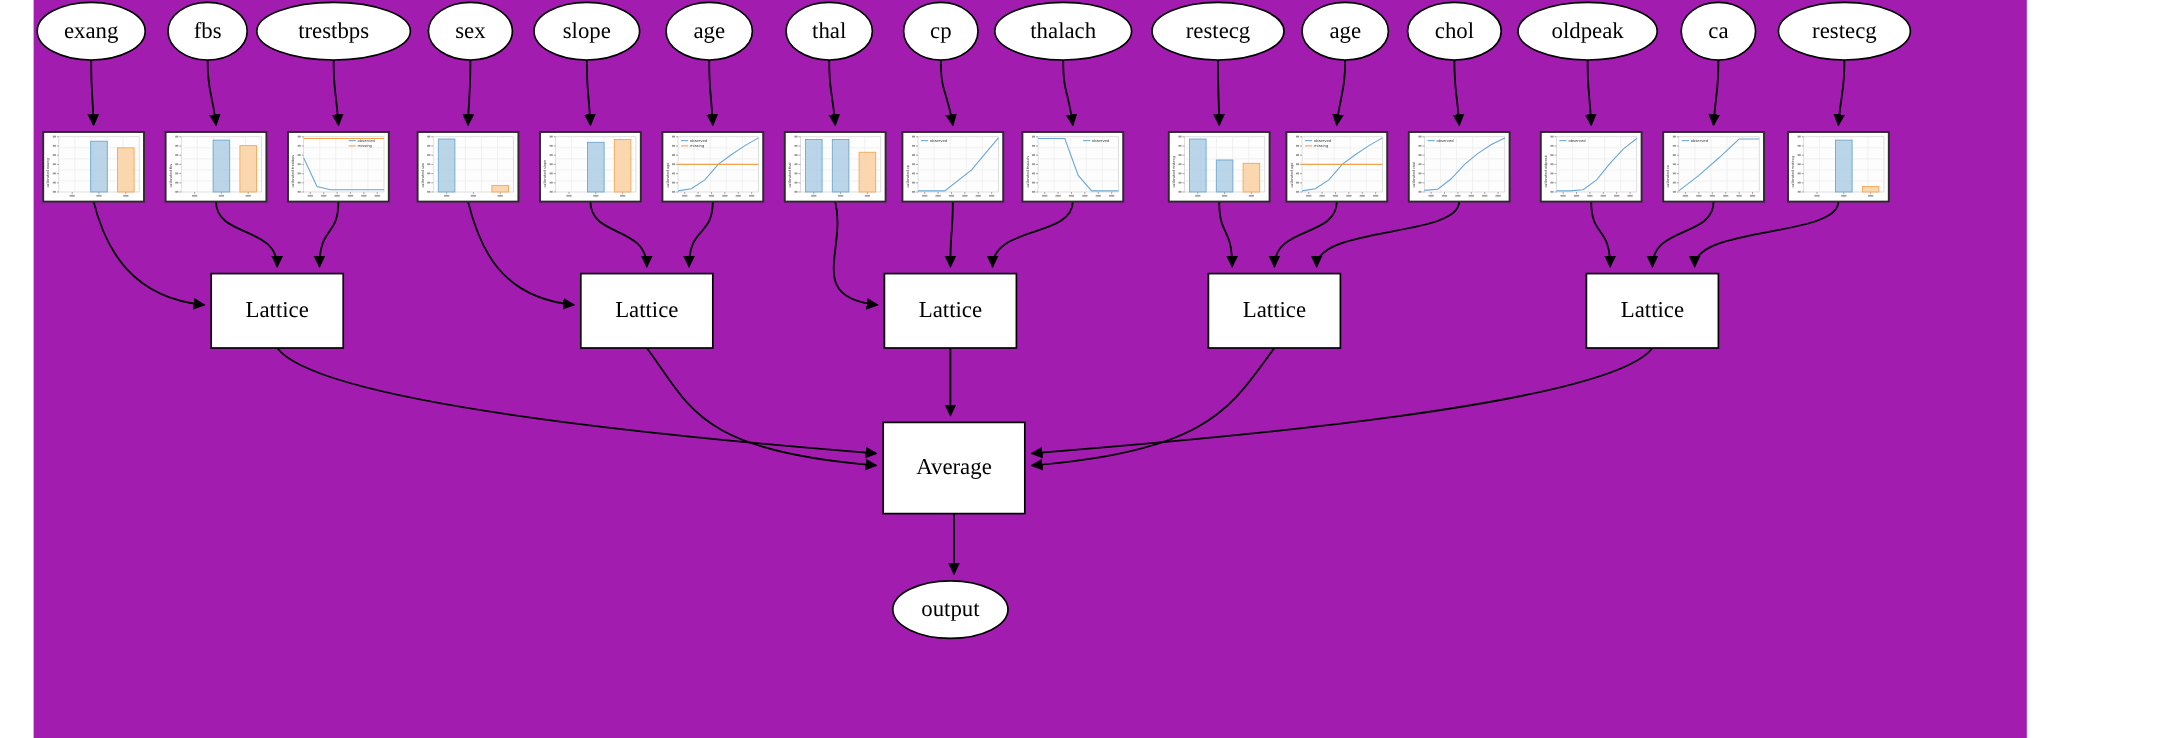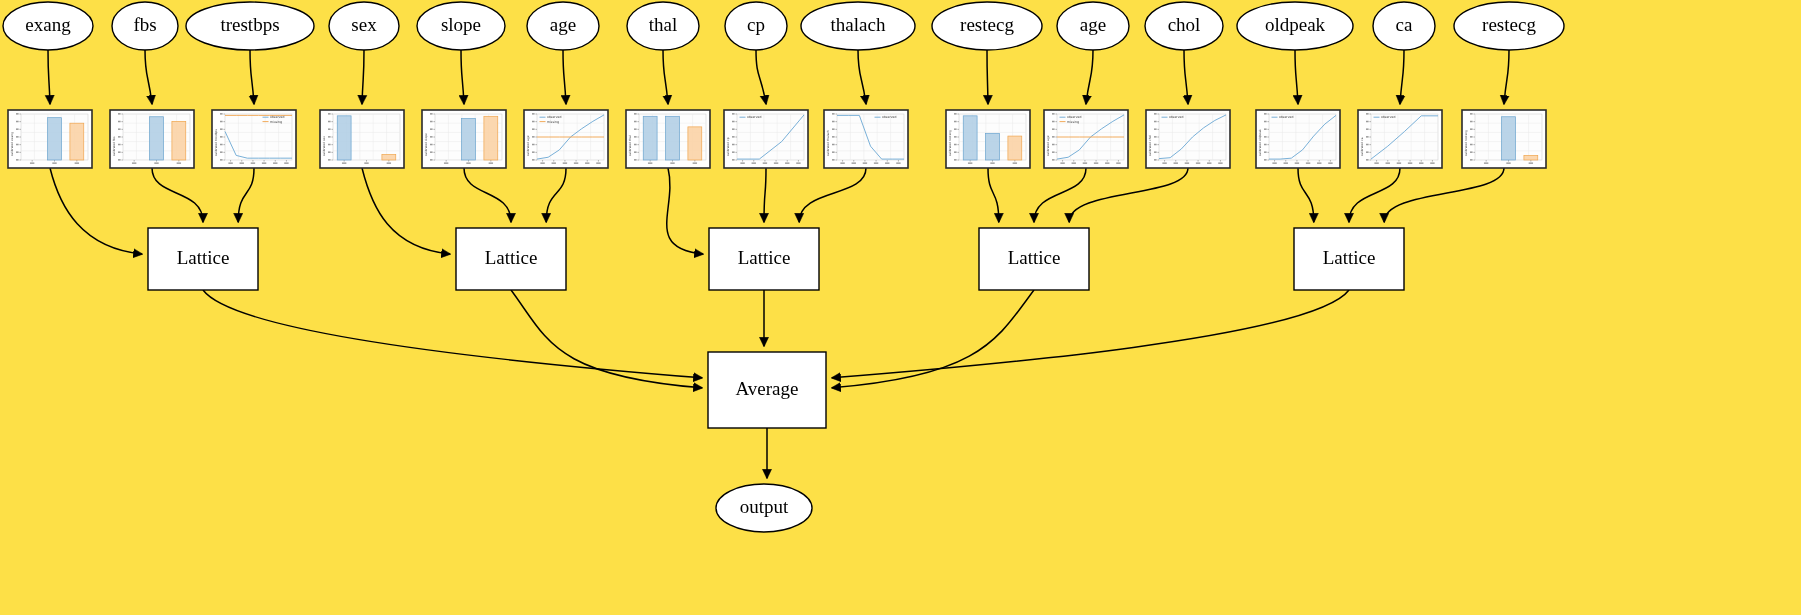--- a/index.html
+++ b/index.html
@@ -8,23 +8,24 @@
     background: #ffffff;
   }
   body {
     width: 1801px;
     height: 615px;
     font-family: "Liberation Serif", "DejaVu Serif", serif;
     overflow: hidden;
   }
   #stage {
     position: relative;
-    width: 1801px;
+    width: 1661px;
     height: 615px;
-    background: #fde047;
+    background: #a21caf;
+    margin-left: 28px;
   }
   svg.graph {
     position: absolute;
     left: 0;
     top: 0;
     width: 1801px;
     height: 615px;
   }
   .node-ellipse {
     fill: #ffffff;

